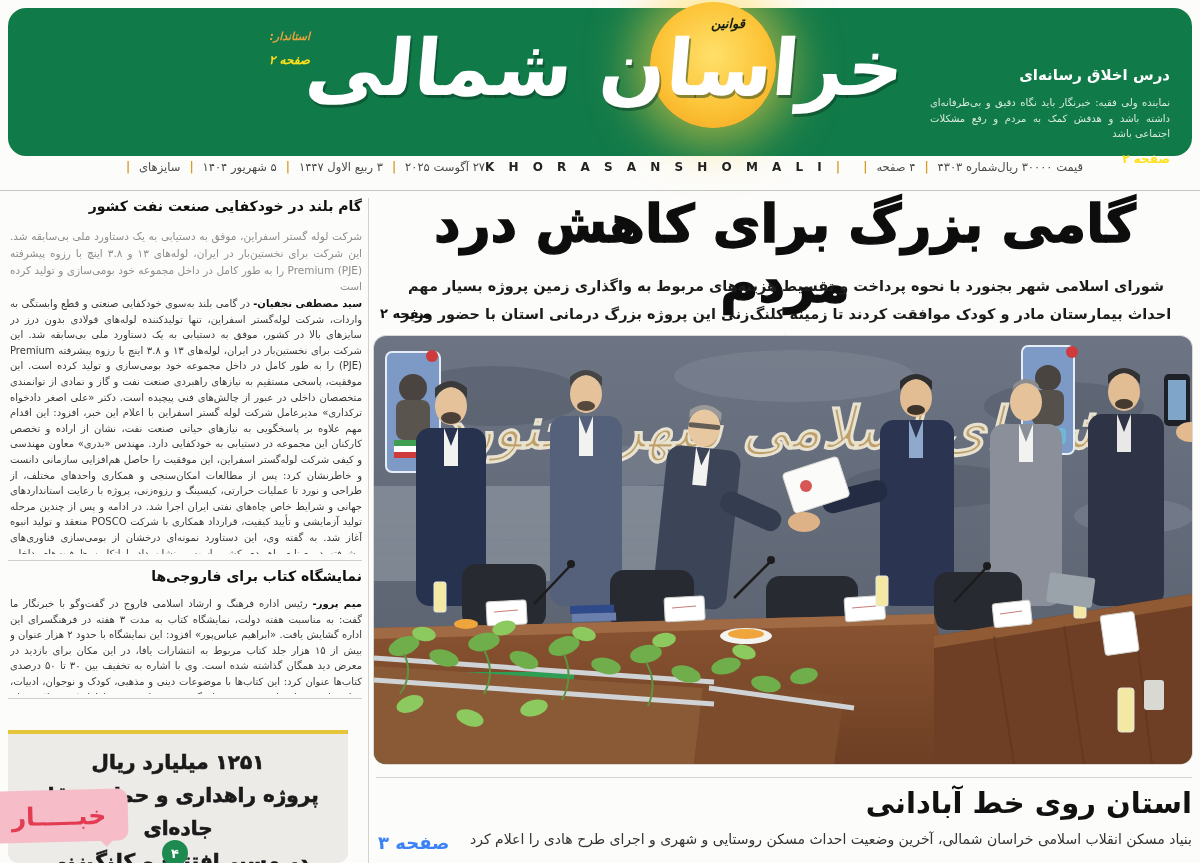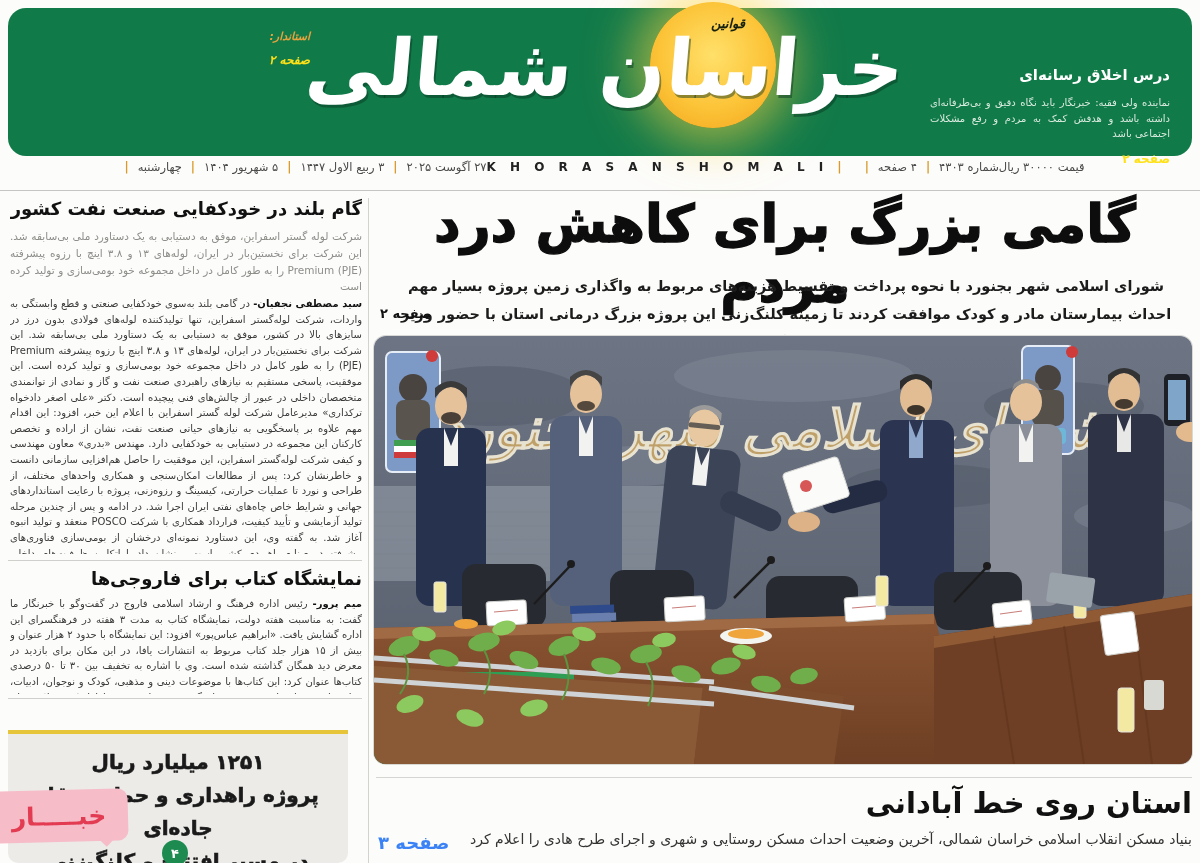--- a/index.html
+++ b/index.html
@@ -46,21 +46,21 @@
          box-shadow:0 0 0 1px #d8d8d5;}
 
   
   .rule-bottom{left:376px;top:777px;width:816px;height:1px;background:#d5d5d2;}
   .bstory-title{left:376px;top:786px;width:816px;direction:rtl;text-align:right;color:#111;
                 font-size:29px;font-weight:bold;}
   .bstory-sub{left:440px;top:831px;width:752px;direction:rtl;text-align:right;color:#333;font-size:14px;}
   .bstory-page{left:378px;top:832px;font-size:18px;font-weight:bold;color:#3b82f6;}
 
   
-  .lcol-title{right:838px;left:10px;direction:rtl;text-align:right;color:#111;font-size:18px;font-weight:bold;}
+  .lcol-title{right:838px;left:10px;direction:rtl;text-align:right;color:#111;font-size:14px;font-weight:bold;}
   .a1-title{left:10px;top:198px;width:352px;}
   .a1-lead{left:10px;top:228px;width:352px;height:62px;overflow:hidden;direction:rtl;text-align:justify;
            color:#8d8d8a;font-size:10.5px;line-height:1.6;}
   .a1-body{left:10px;top:296px;width:352px;height:258px;overflow:hidden;direction:rtl;text-align:justify;
            color:#3a3a3a;font-size:10px;line-height:1.56;}
   .byline{font-weight:bold;color:#111;}
   .hr1{left:8px;top:560px;width:354px;height:1px;background:#cfcfcc;}
   .a2-title{left:10px;top:568px;width:352px;}
   .a2-body{left:10px;top:596px;width:352px;height:98px;overflow:hidden;direction:rtl;text-align:justify;
            color:#3a3a3a;font-size:10px;line-height:1.56;}
@@ -100,21 +100,21 @@
   <div class="abs tagline">قوانین</div>
   <div class="abs brand">خراسان شمالی</div>
 
   <div class="abs promo-right">
     <div class="promo-title">درس اخلاق رسانه‌ای</div>
     <div class="promo-body">نماینده ولی فقیه: خبرنگار باید نگاه دقیق و بی‌طرفانه‌ای داشته باشد و هدفش کمک به مردم و رفع مشکلات اجتماعی باشد</div>
     <div class="promo-page">صفحه ۲</div>
   </div>
 
   <div class="abs dateline">
-    <span class="dl-item">چهارشنبه</span>
+    <span class="dl-item">سایزهای</span>
     <span class="dl-item">۵ شهریور ۱۴۰۴</span>
     <span class="dl-item">۳ ربیع الاول ۱۴۴۷</span>
     <span class="dl-item">۲۷ آگوست ۲۰۲۵</span>
     <span class="dl-item latin">K H O R A S A N S H O M A L I</span>
     <span class="dl-item">۴ صفحه</span>
     <span class="dl-item">شماره ۴۳۰۳</span>
     <span class="dl-item">قیمت ۳۰۰۰۰ ریال</span>
   </div>
   <div class="abs rule-top"></div>
   <div class="abs vdivider"></div>

